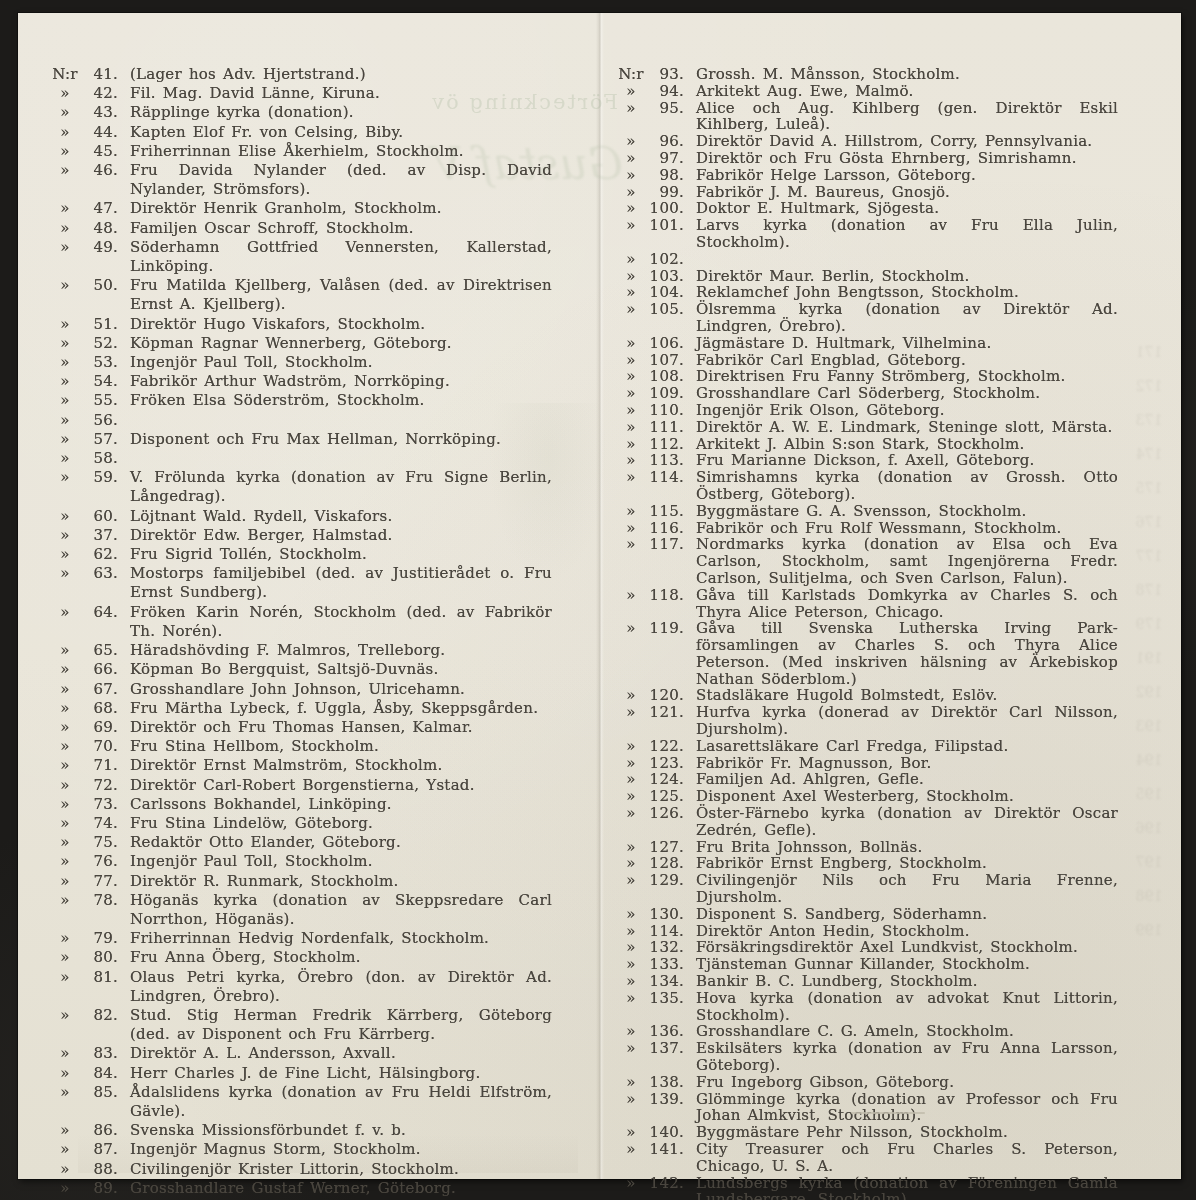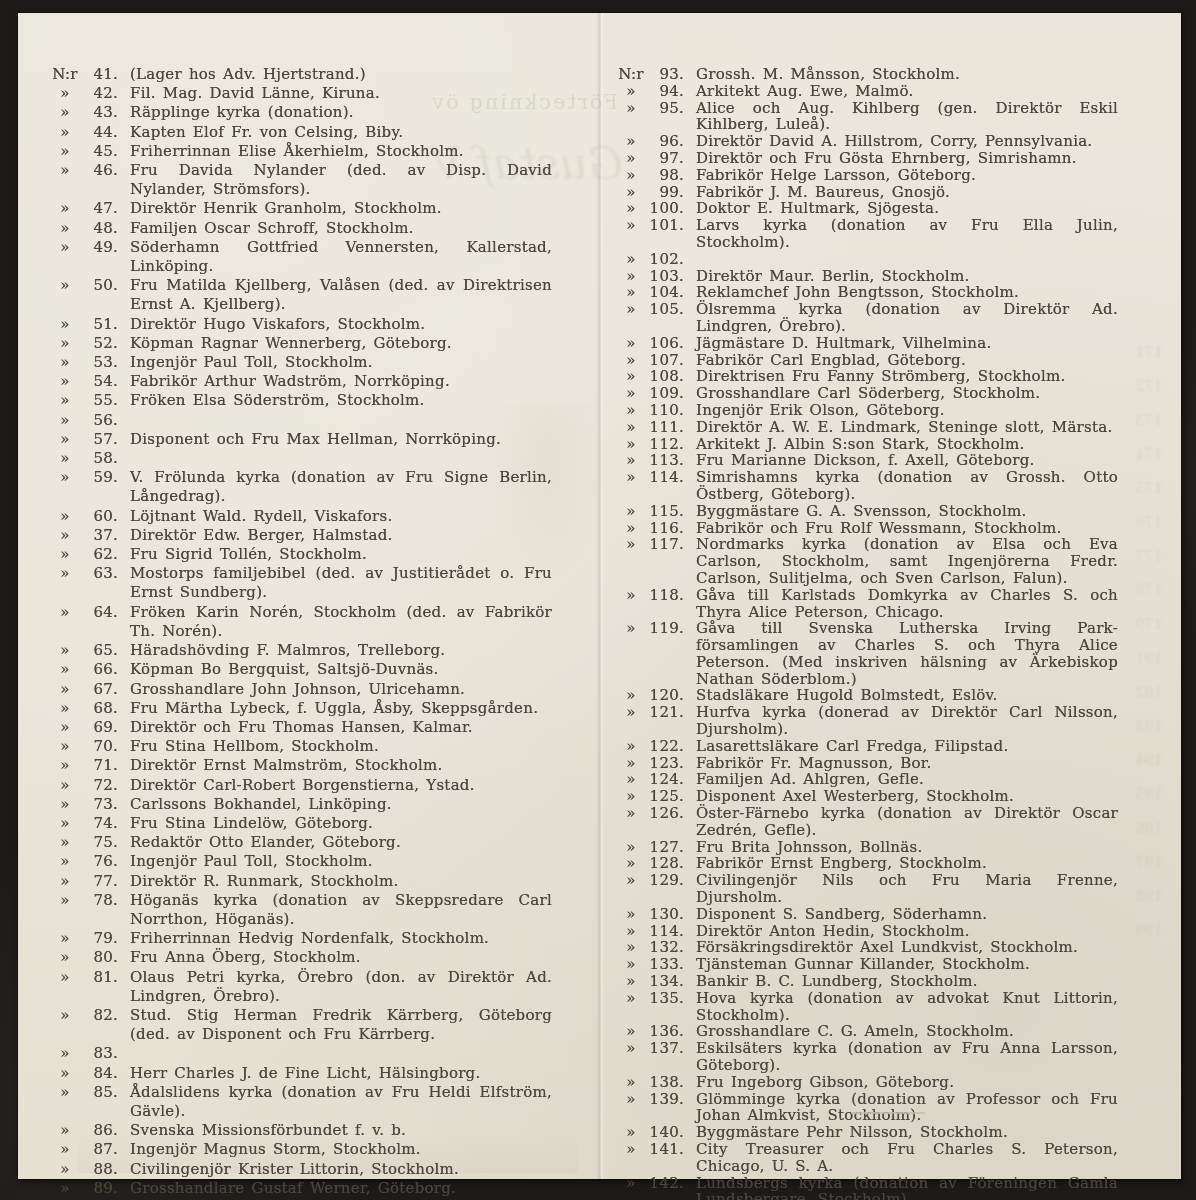--- a/index.html
+++ b/index.html
@@ -299,20 +299,21 @@
       <span class="txt">Olaus Petri kyrka, Örebro (don. av Direktör Ad. Lindgren, Örebro).</span>
     </div>
     <div class="entry-row">
       <span class="marker">»</span>
       <span class="num">82.</span>
       <span class="txt">Stud. Stig Herman Fredrik Kärrberg, Göteborg (ded. av Disponent och Fru Kärrberg.</span>
     </div>
     <div class="entry-row">
       <span class="marker">»</span>
       <span class="num">83.</span>
+      <span class="txt">Direktör A. L. Andersson, Axvall.</span>
     </div>
     <div class="entry-row">
       <span class="marker">»</span>
       <span class="num">84.</span>
       <span class="txt">Herr Charles J. de Fine Licht, Hälsingborg.</span>
     </div>
     <div class="entry-row">
       <span class="marker">»</span>
       <span class="num">85.</span>
       <span class="txt">Ådalslidens kyrka (donation av Fru Heldi Elfström, Gävle).</span>

